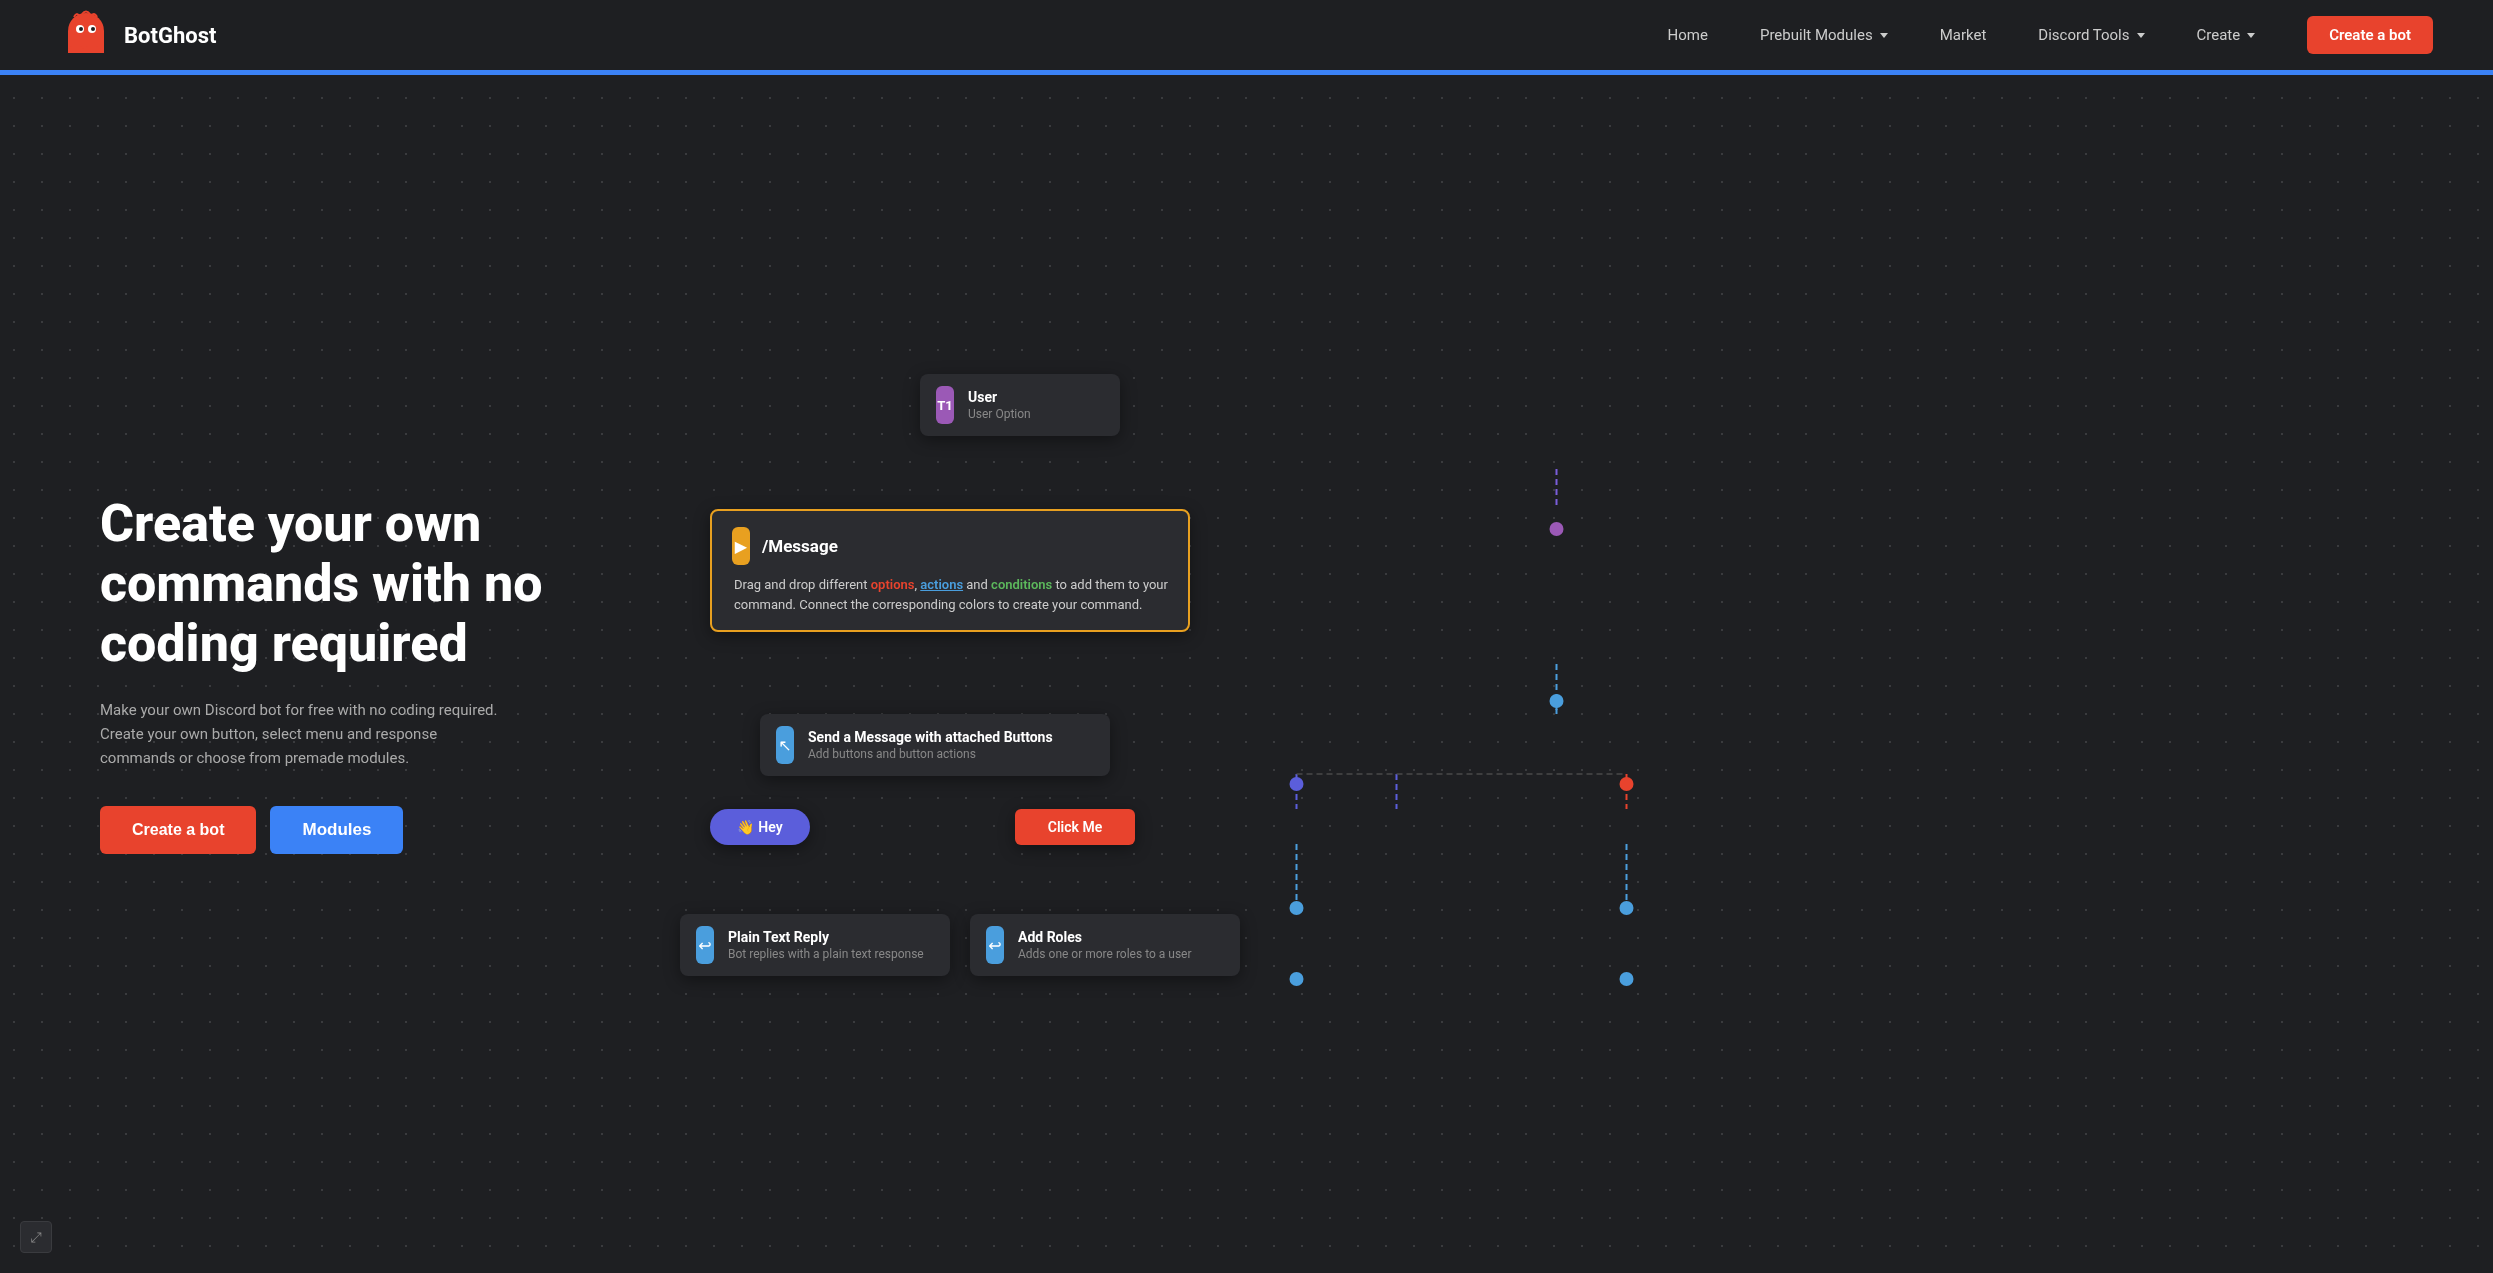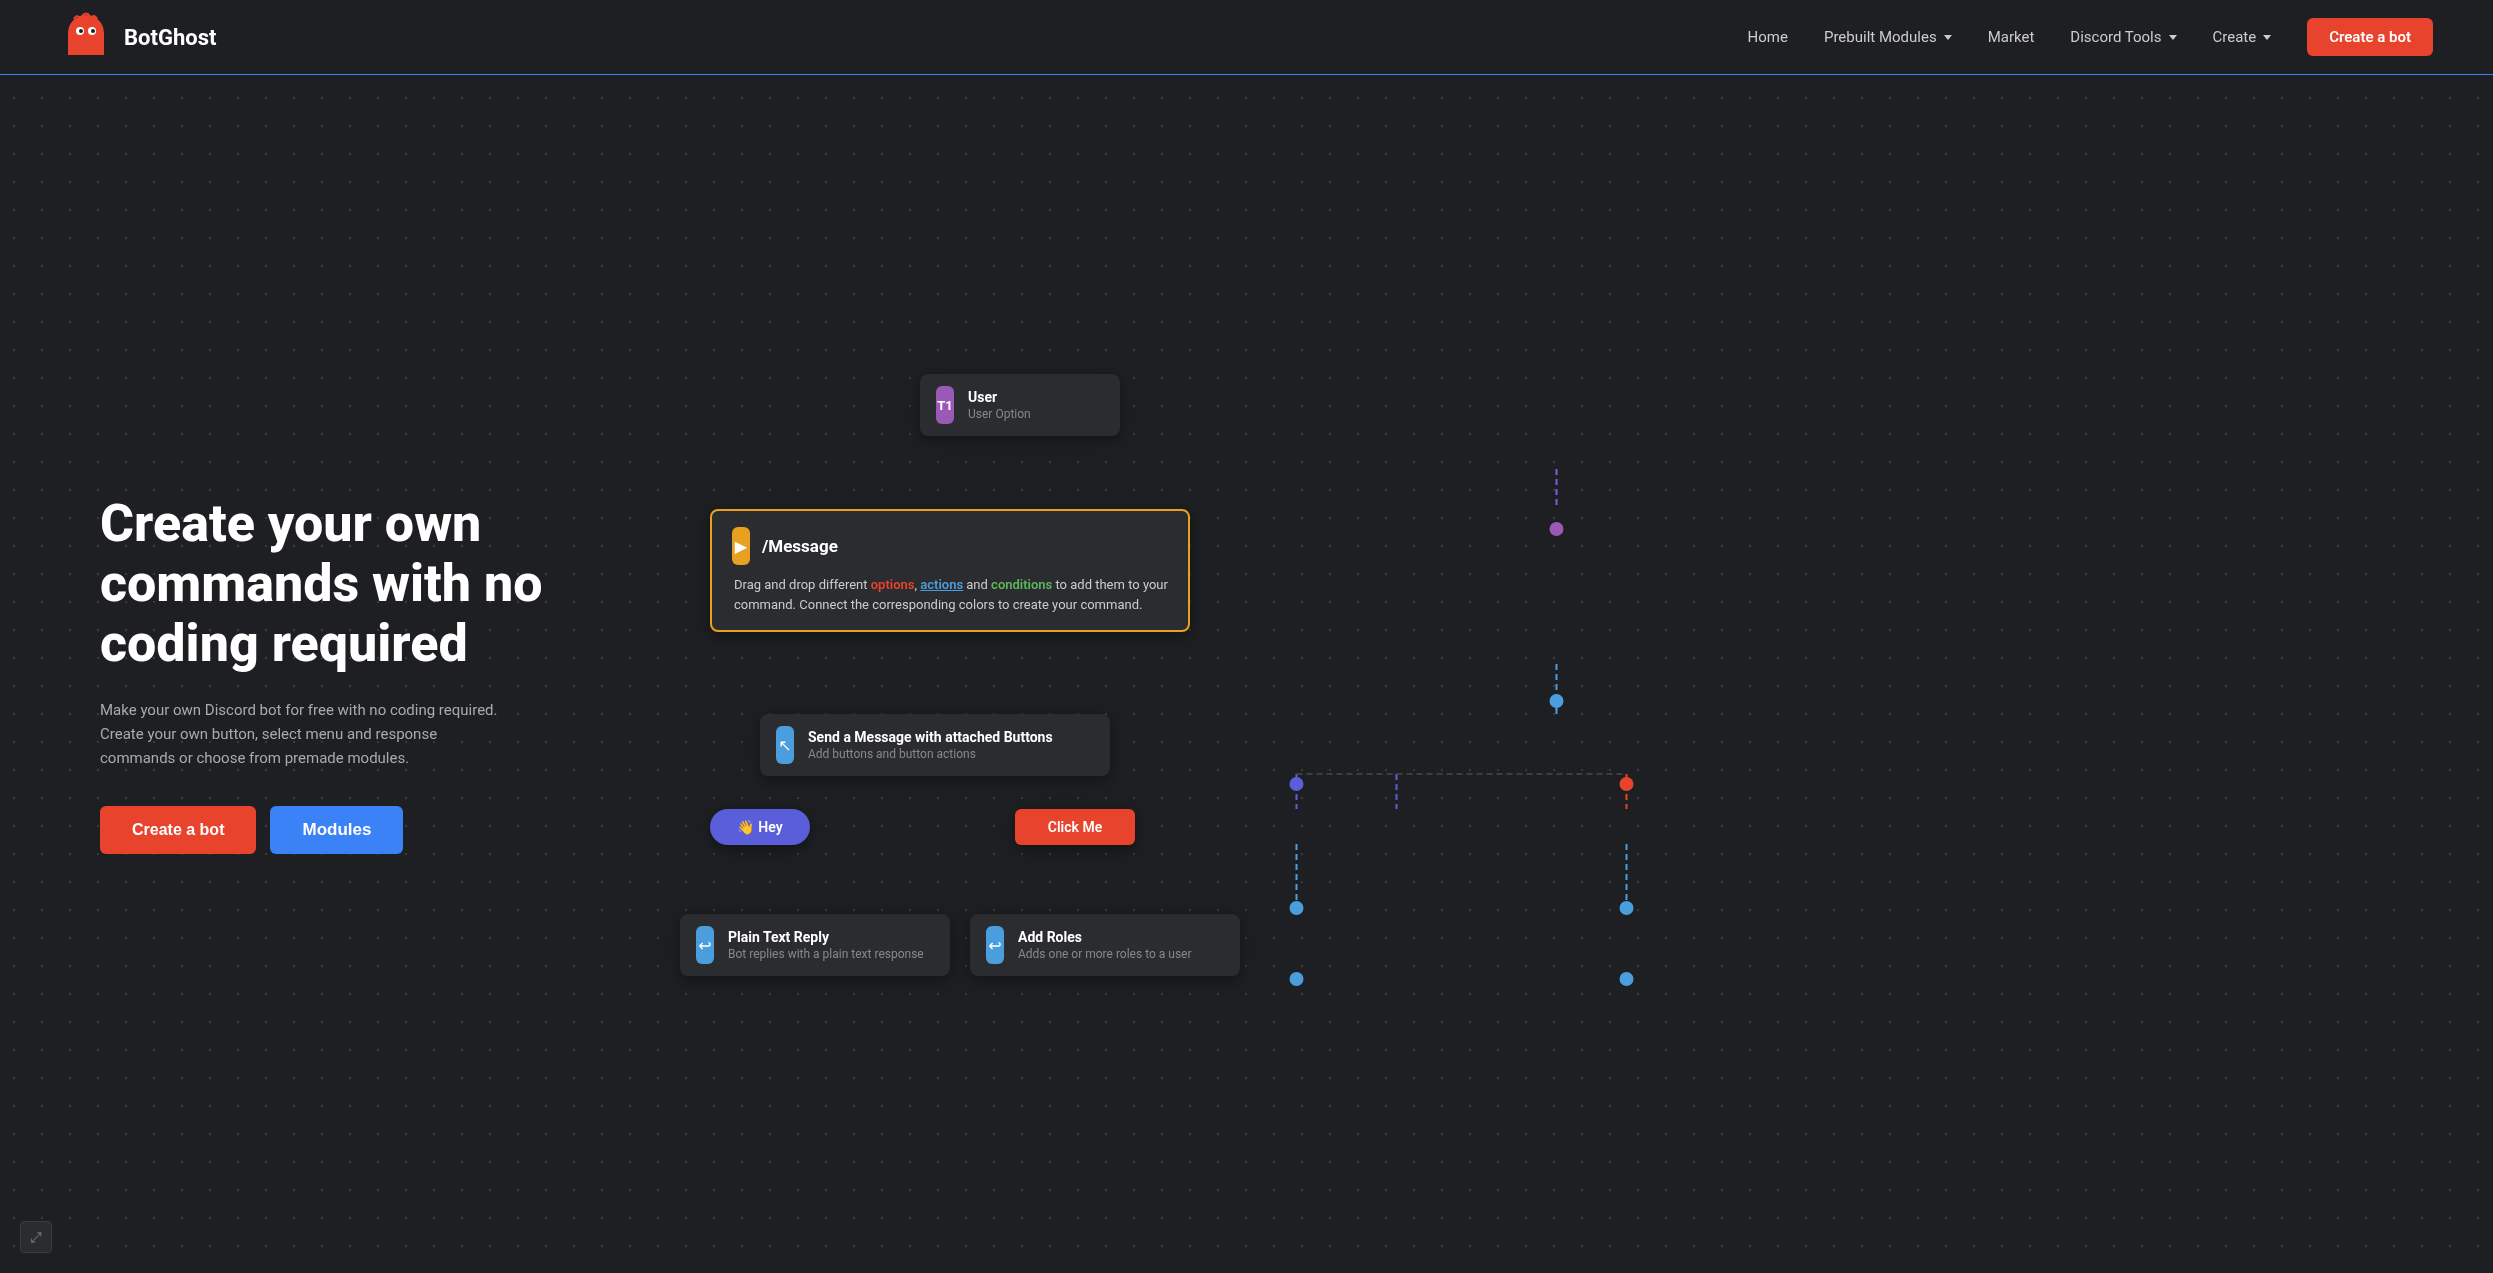--- a/index.html
+++ b/index.html
@@ -14,21 +14,21 @@
       background-size: 28px 28px;
     }
 
     
     nav {
       display: flex;
       align-items: center;
       justify-content: space-between;
       padding: 0 60px;
       height: 75px;
-      border-bottom: 1px solid #3b82f6;
+      border-bottom: 5px solid #3b82f6;
       background-color: #1e1f22;
       position: relative;
       z-index: 10;
     }
 
     .nav-logo {
       display: flex;
       align-items: center;
       gap: 12px;
     }
@@ -40,21 +40,21 @@
 
     .logo-text {
       font-size: 22px;
       font-weight: 700;
       color: #ffffff;
     }
 
     .nav-links {
       display: flex;
       align-items: center;
-      gap: 36px;
+      gap: 52px;
       list-style: none;
     }
 
     .nav-links li a {
       color: #cccccc;
       text-decoration: none;
       font-size: 15px;
       display: flex;
       align-items: center;
       gap: 5px;

